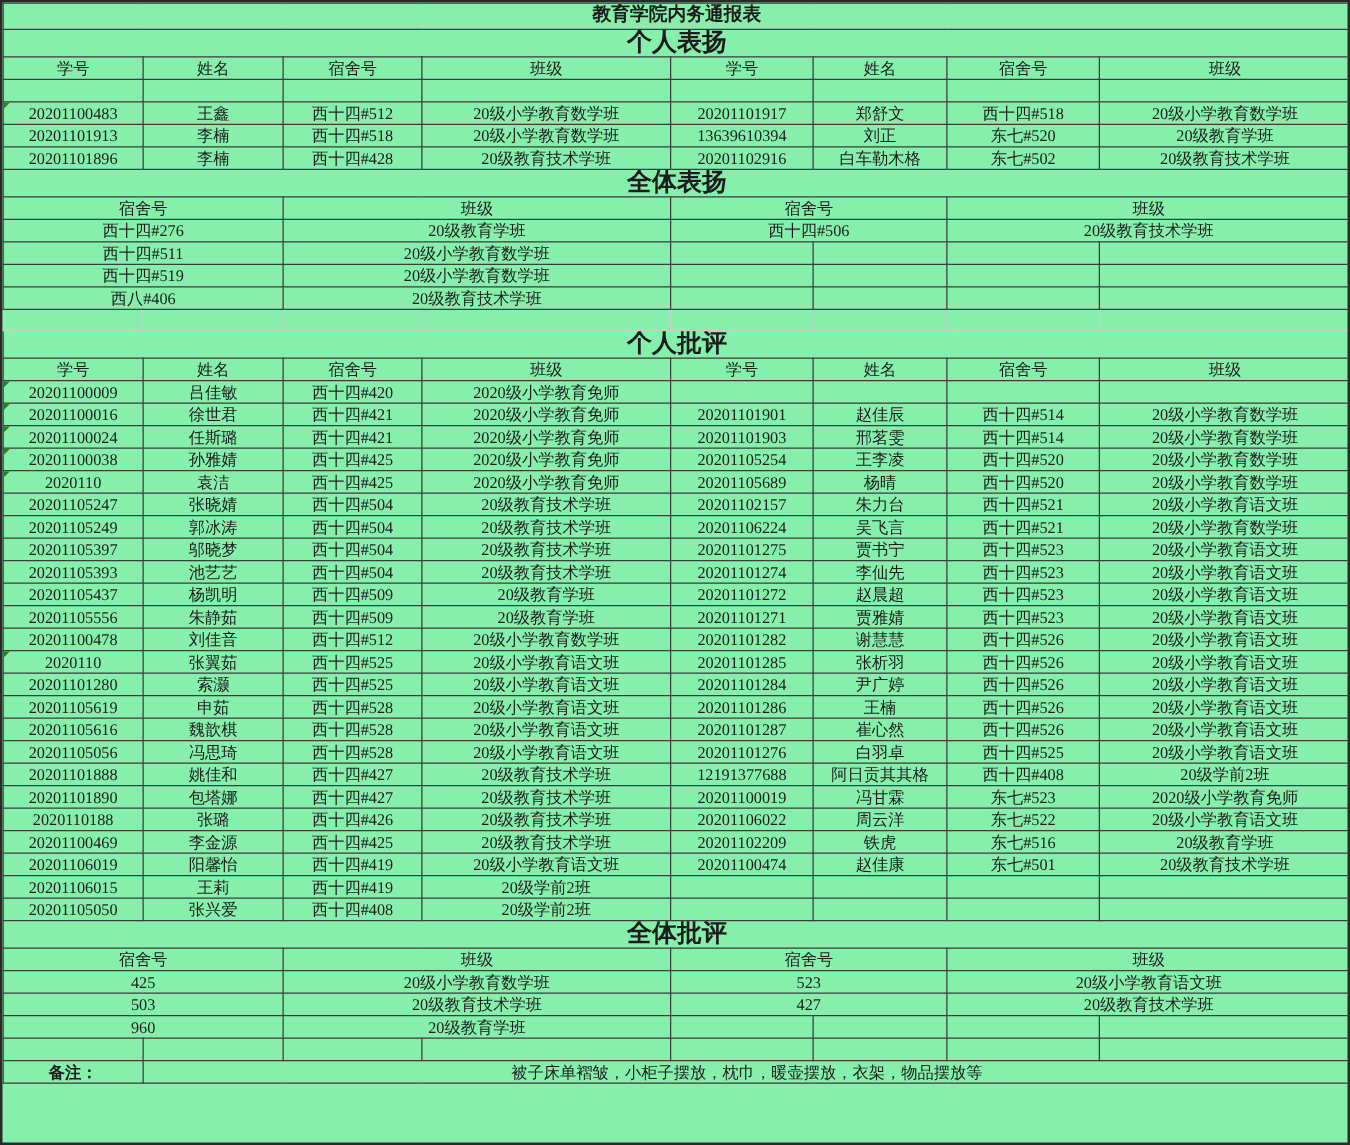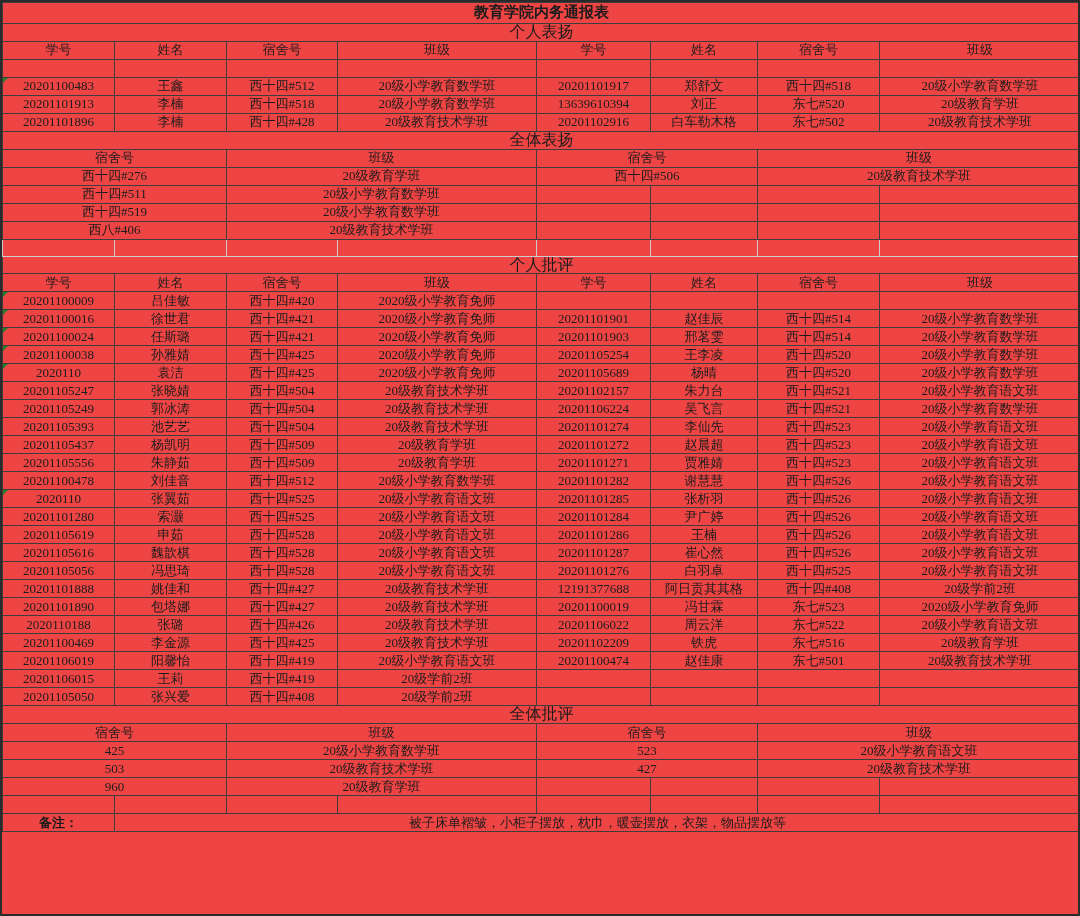--- a/index.html
+++ b/index.html
@@ -1,28 +1,28 @@
 <!DOCTYPE html>
 <html><head>
 <meta charset="utf-8">
 <style>
   html,body{margin:0;padding:0;background:#ffffff;}
   .sheet{
-    width:1080px;height:916px;overflow:hidden;background:#ef4444;
+    width:1080px;height:916px;overflow:hidden;background:#86efac;
     font-family:"Liberation Serif","DejaVu Serif",serif;color:#1c1c1c;
     box-sizing:border-box;border:2px solid #2a2a2a;
   }
   table{border-collapse:collapse;table-layout:fixed;width:1078px;}
   td{
     border:1px solid #3d3d3d;text-align:center;vertical-align:middle;
     padding:0 2px;font-size:13px;line-height:1.05;
     white-space:nowrap;overflow:hidden;position:relative;
   }
   tr.title-row td{height:20px;font-weight:bold;font-size:15px;border-bottom:1px solid #3d3d3d;}
-  tr.section-row td{height:16px;font-weight:normal;font-size:16px;}
+  tr.section-row td{height:16px;font-weight:bold;font-size:20px;}
   tr.head-row td{height:17px;}
   tr.r td{height:17px;}
   tr.spacer td{height:16px;border:1px solid #cccccc;}
   tr.remark-row td{height:17px;}
   .remark-label{font-weight:bold;}
   td.flag::before{
     content:"";position:absolute;left:0;top:0;width:0;height:0;
     border-top:5px solid #2a7e2a;border-right:5px solid transparent;
   }
 </style>
@@ -234,20 +234,30 @@
           <td>20201105249</td>
           <td>郭冰涛</td>
           <td>西十四#504</td>
           <td>20级教育技术学班</td>
           <td>20201106224</td>
           <td>吴飞言</td>
           <td>西十四#521</td>
           <td>20级小学教育数学班</td>
         </tr>
         <tr class="r">
+          <td>20201105397</td>
+          <td>邬晓梦</td>
+          <td>西十四#504</td>
+          <td>20级教育技术学班</td>
+          <td>20201101275</td>
+          <td>贾书宁</td>
+          <td>西十四#523</td>
+          <td>20级小学教育语文班</td>
+        </tr>
+        <tr class="r">
           <td>20201105393</td>
           <td>池艺艺</td>
           <td>西十四#504</td>
           <td>20级教育技术学班</td>
           <td>20201101274</td>
           <td>李仙先</td>
           <td>西十四#523</td>
           <td>20级小学教育语文班</td>
         </tr>
         <tr class="r">

